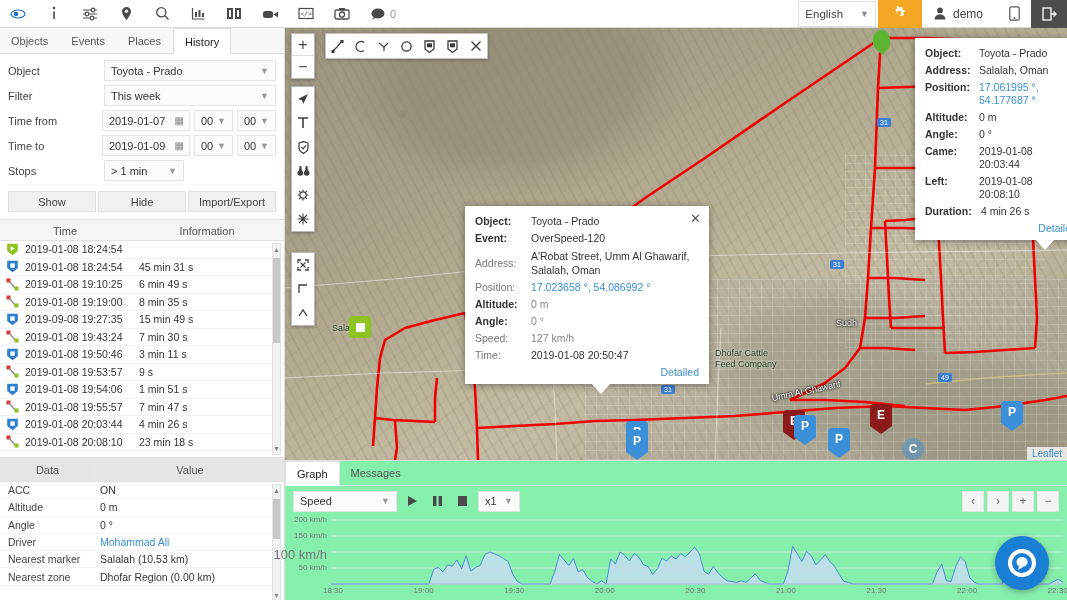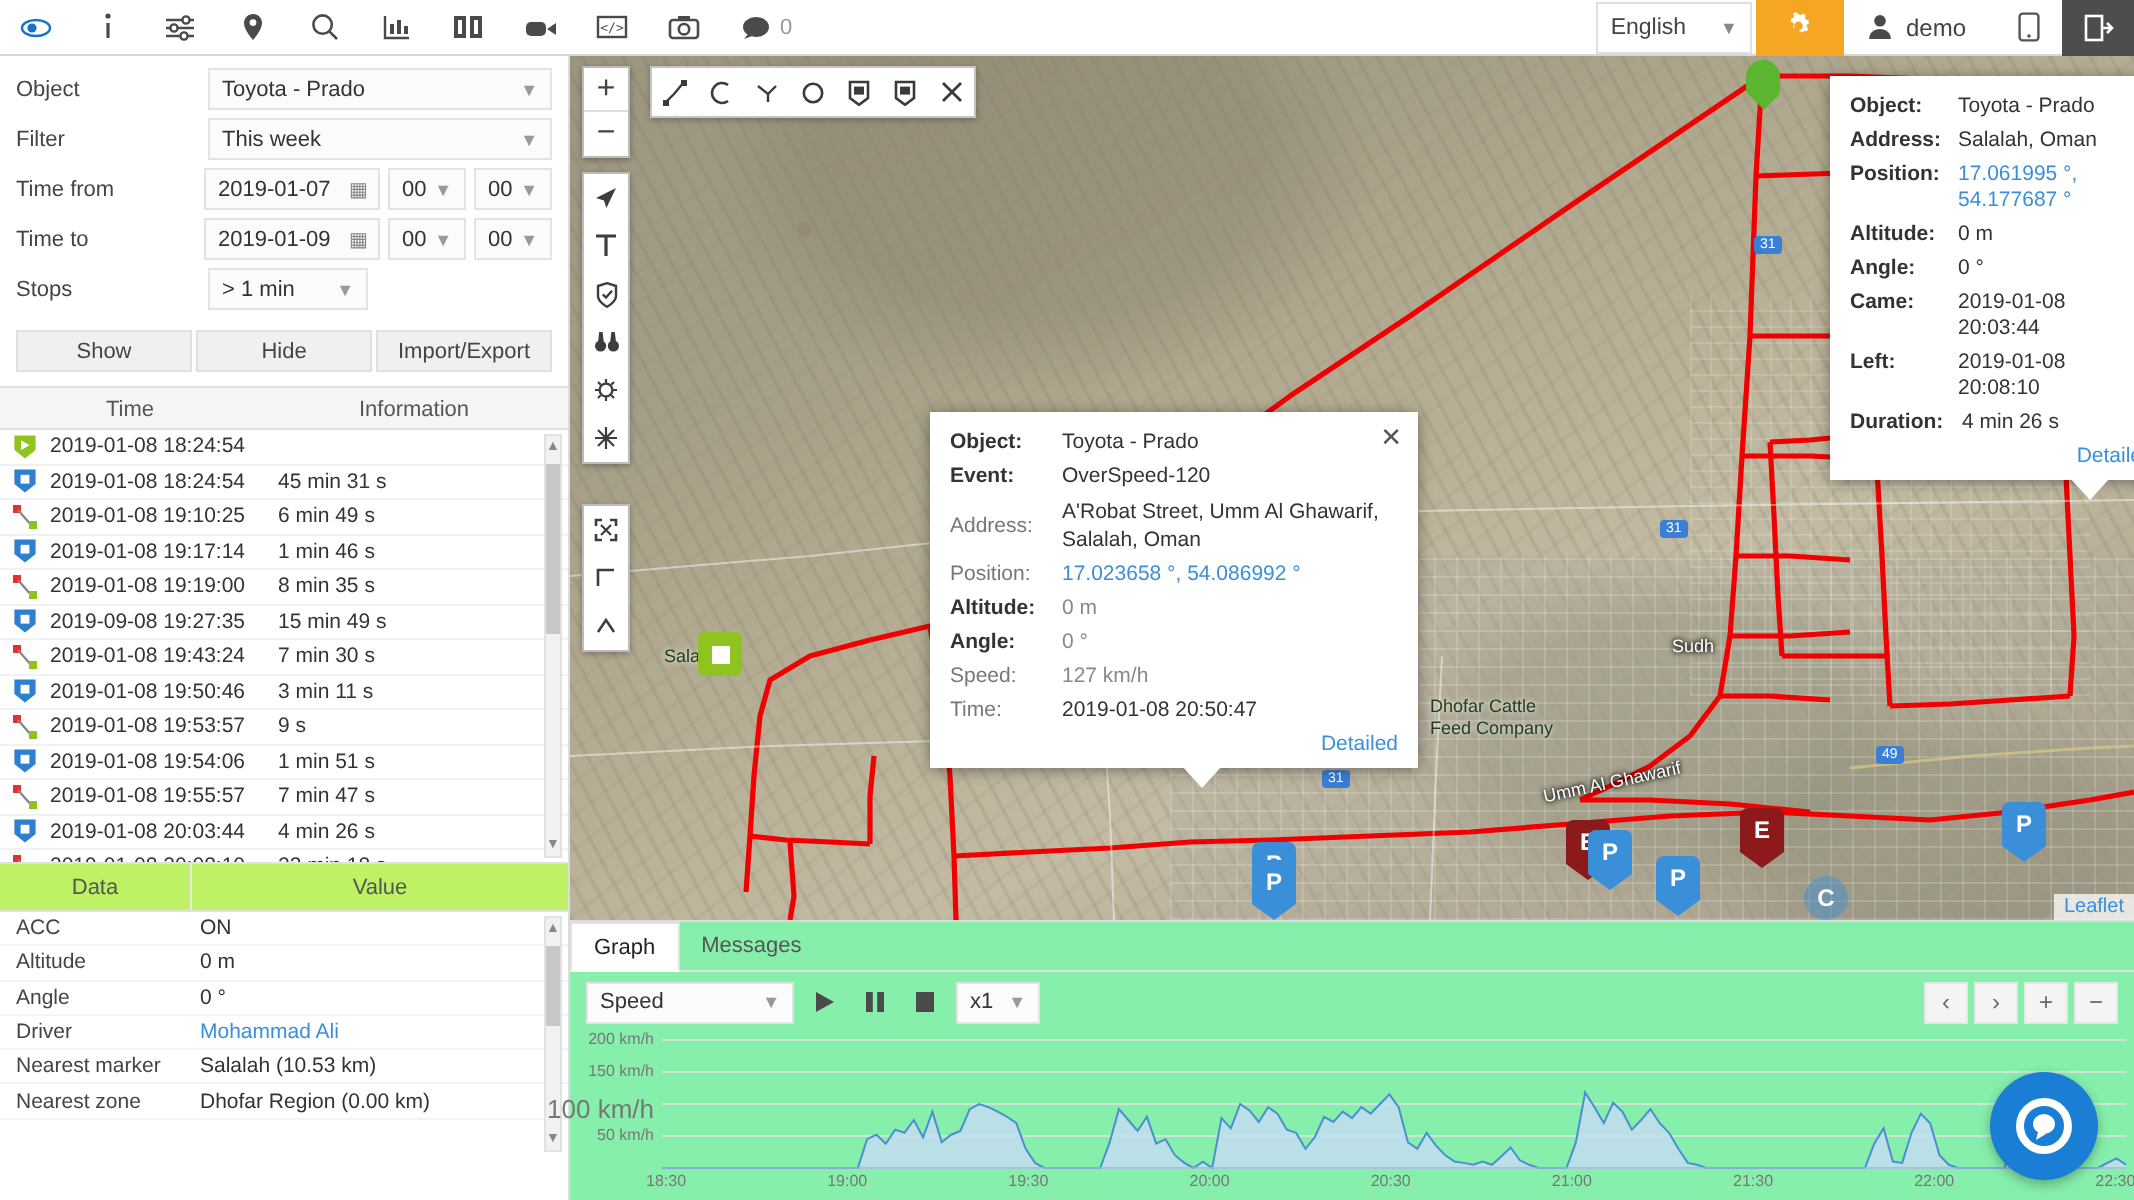--- a/index.html
+++ b/index.html
@@ -96,21 +96,21 @@
   .hrow .ts{ width:108px; }
   .hrow .dur{ color:#333; }
   .sb{
     position:absolute; right:3px; top:2px; width:9px; bottom:2px; background:#f1f1f1;
     border:1px solid #e2e2e2;
   }
   .sb .thumb{ position:absolute; left:0; top:14px; width:7px; height:85px; background:#c8c8c8; }
   .sb .up,.sb .dn{ position:absolute; left:0; width:7px; height:11px; font-size:7px; color:#888; text-align:center; line-height:11px;}
   .sb .up{ top:0; } .sb .dn{ bottom:0; }
 
-  .dvhead{ display:flex; height:24px; background:#bef264; border-bottom:1px solid #e0e0e0; font-size:11px; color:#555;}
+  .dvhead{ display:flex; height:24px; background:#e5e5e5; border-bottom:1px solid #e0e0e0; font-size:11px; color:#555;}
   .dvhead .c1{ width:96px; text-align:center; line-height:24px; border-right:1px solid #e7e7e7;}
   .dvhead .c2{ flex:1; text-align:center; line-height:24px; }
   #dvlist{ position:relative; height:122px; overflow:hidden; }
   .drow{ display:flex; height:17.3px; align-items:center; font-size:10.5px; border-bottom:1px solid #f4f4f4;}
   .drow .k{ width:96px; padding-left:8px; color:#444; }
   .drow .v{ flex:1; padding-left:4px; color:#333; }
   .drow .v.link{ color:#3a8fd8; }
 
   
   #map{
@@ -341,20 +341,26 @@
   <div class="logout-btn">
     <svg width="15" height="14" viewBox="0 0 15 14">
         <rect x="1" y="1" width="8" height="12" fill="none" stroke="currentColor" stroke-width="1.3"></rect>
         <path d="M9 7h5M11.5 4.5 14 7l-2.5 2.5" stroke="currentColor" stroke-width="1.3" fill="none"></path>
       </svg>
   </div>
 </div>
 
 <div id="left">
 
+  <div class="tabs">
+    <div class="tab">Objects</div>
+    <div class="tab">Events</div>
+    <div class="tab">Places</div>
+    <div class="tab active">History</div>
+  </div>
 
   <div class="form">
     <div class="frow">
       <div class="flabel">Object</div>
       <div class="fctl">
         <div class="sel">
           <span>Toyota - Prado</span>
           <span class="cv">▼</span>
         </div>
       </div>
@@ -442,28 +448,20 @@
           <span class="dur">45 min 31 s</span>
         </div>
         <div class="hrow">
           <span class="ic"><svg width="13" height="13" viewBox="0 0 13 13">
               <rect x="0.5" y="0.5" width="4" height="4" fill="#e03030"></rect>
               <path d="M3 3 L10 11" stroke="#888" stroke-width="1.2" fill="none"></path>
               <rect x="8.5" y="8.5" width="4" height="4" fill="#8fc31f"></rect>
             </svg></span>
           <span class="ts">2019-01-08 19:10:25</span>
           <span class="dur">6 min 49 s</span>
-        </div>
-        <div class="hrow">
-          <span class="ic"><svg width="13" height="13" viewBox="0 0 13 13">
-              <path d="M1.2 0.8h10.6v7.2L6.5 12.2 1.2 8z" fill="#2f7fd0"></path>
-              <rect x="4.3" y="3.4" width="4.4" height="4.4" fill="#fff"></rect>
-            </svg></span>
-          <span class="ts">2019-01-08 19:17:14</span>
-          <span class="dur">1 min 46 s</span>
         </div>
         <div class="hrow">
           <span class="ic"><svg width="13" height="13" viewBox="0 0 13 13">
               <rect x="0.5" y="0.5" width="4" height="4" fill="#e03030"></rect>
               <path d="M3 3 L10 11" stroke="#888" stroke-width="1.2" fill="none"></path>
               <rect x="8.5" y="8.5" width="4" height="4" fill="#8fc31f"></rect>
             </svg></span>
           <span class="ts">2019-01-08 19:19:00</span>
           <span class="dur">8 min 35 s</span>
         </div>

